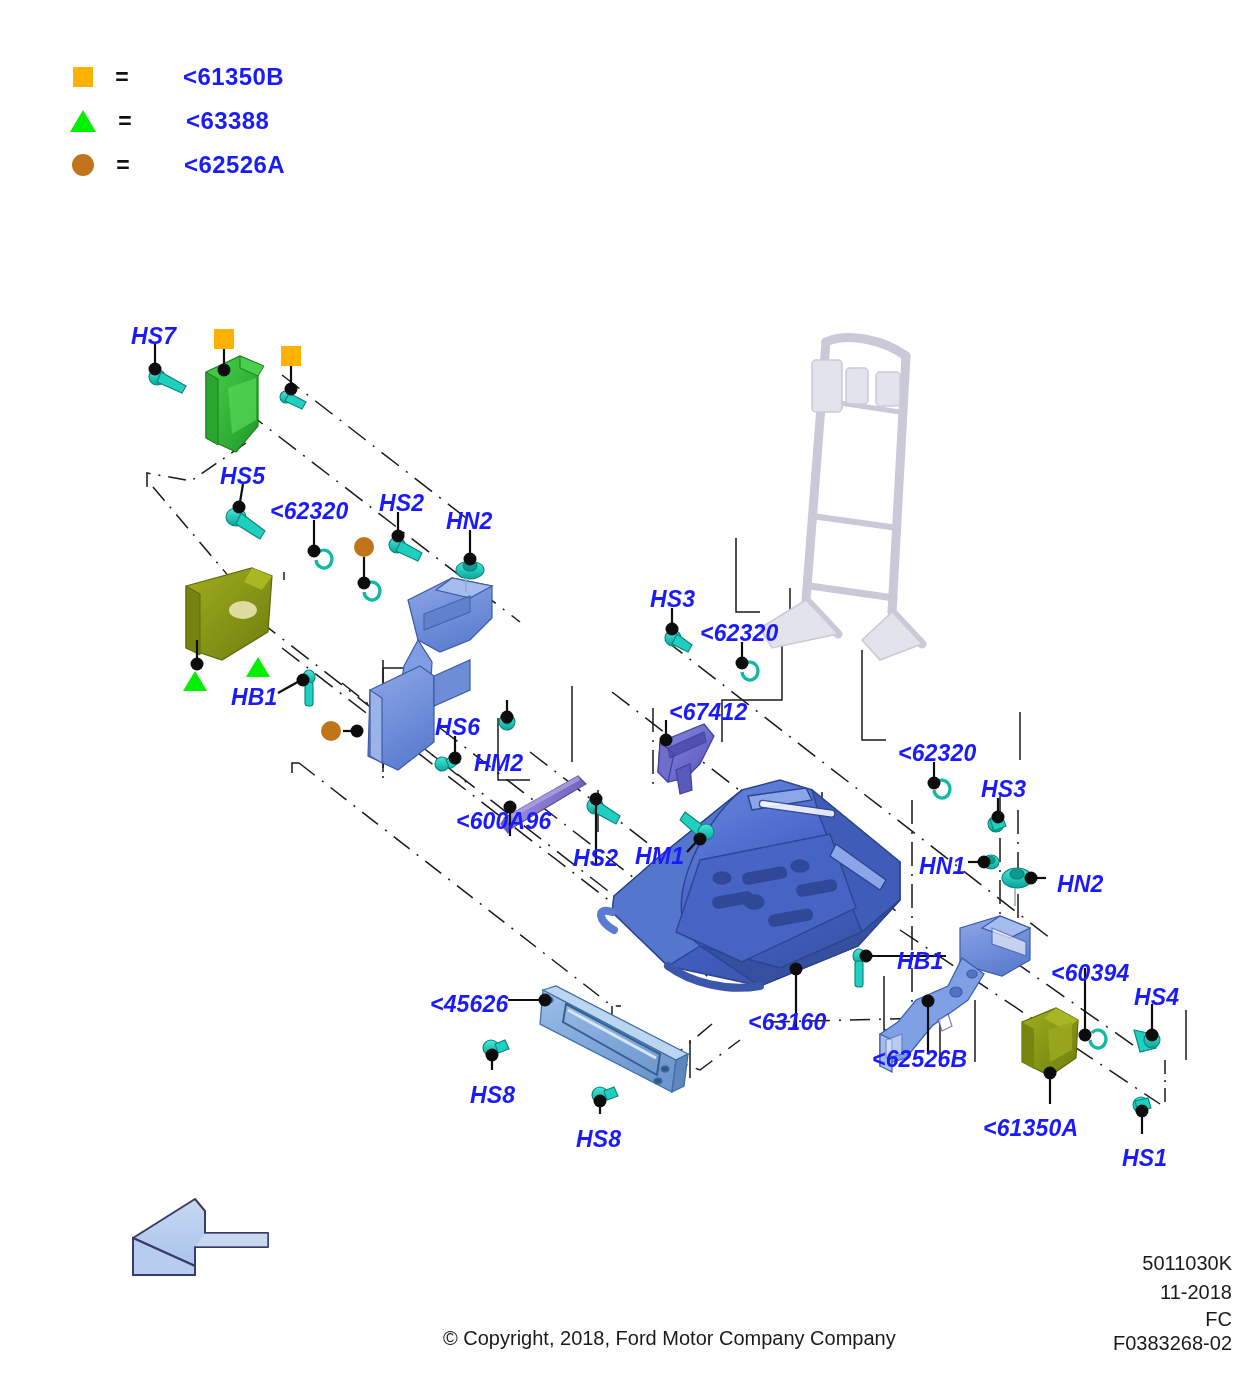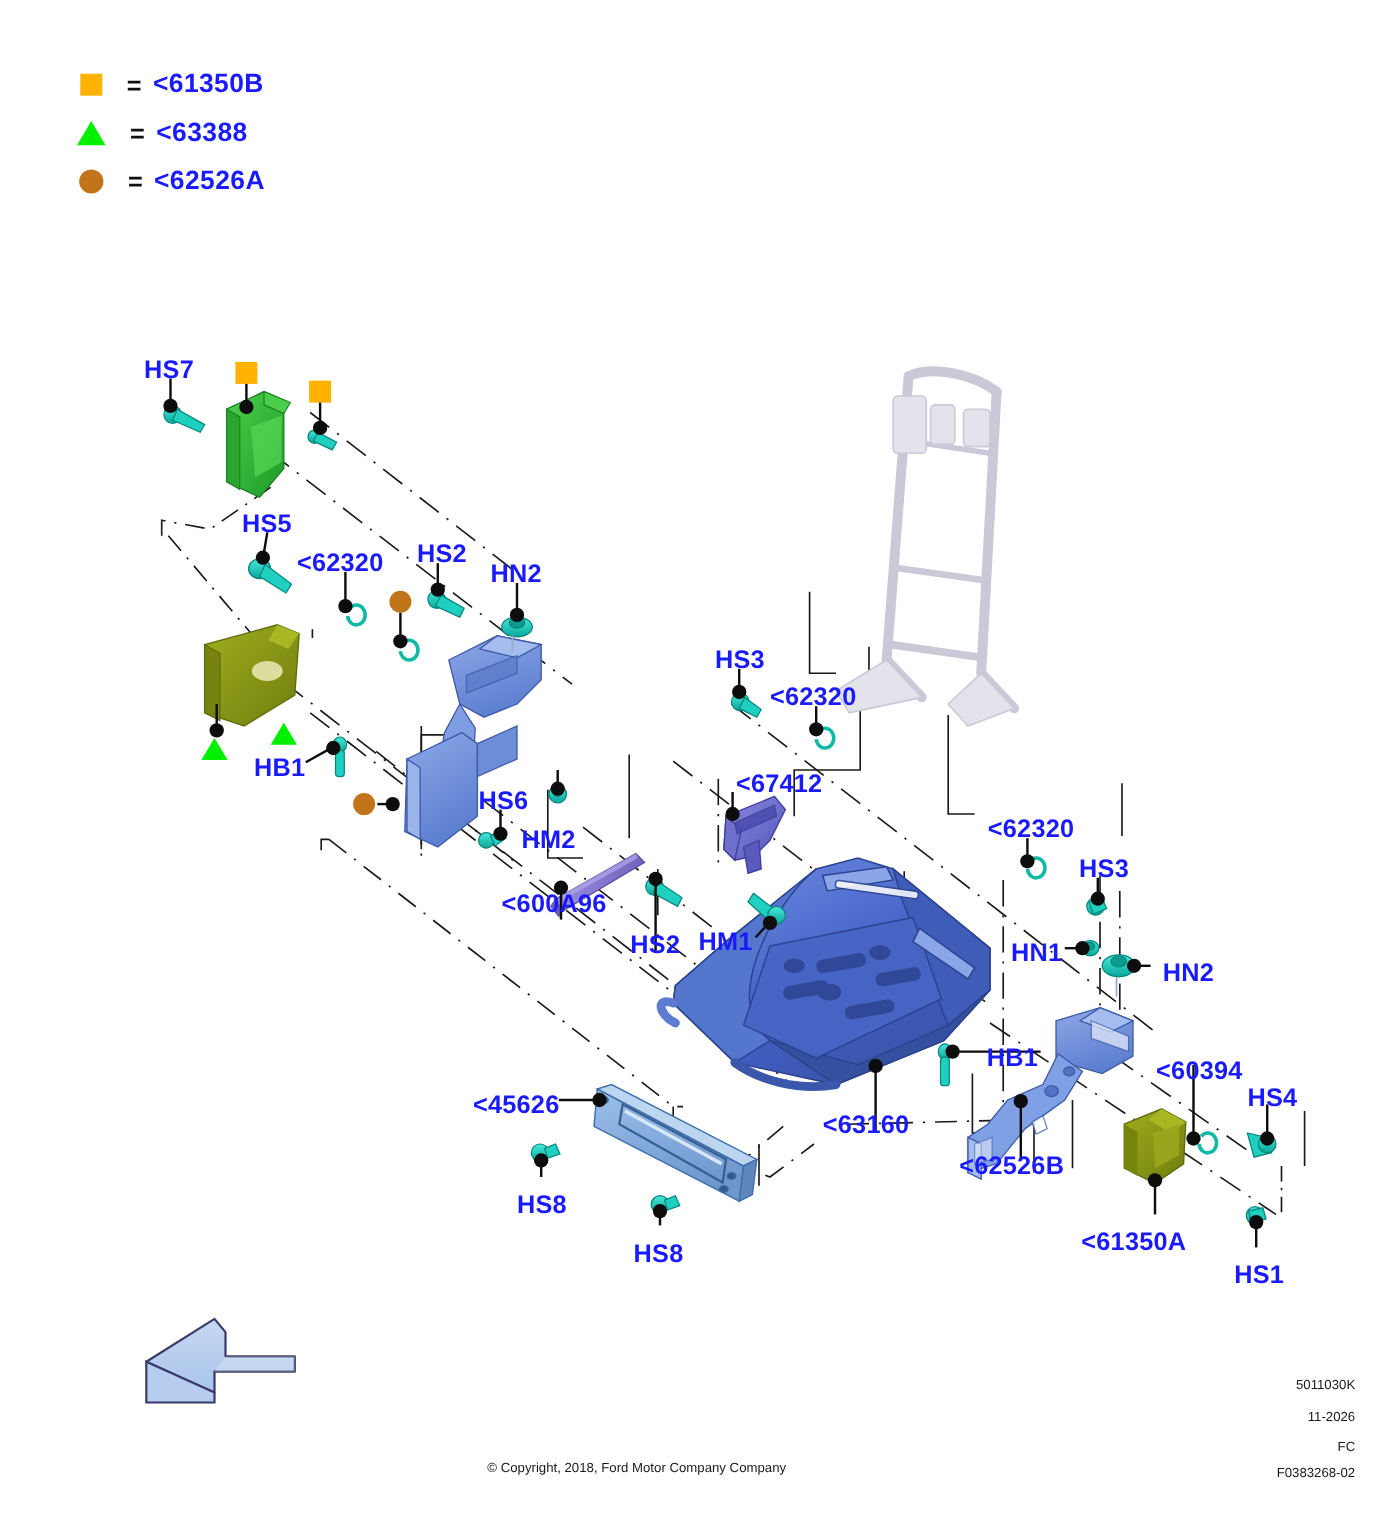--- a/index.html
+++ b/index.html
@@ -8,27 +8,27 @@
   svg#art{position:absolute;left:0;top:0;width:1260px;height:1380px;}
 
   
   .legend{position:absolute;left:70px;top:55px;}
   .legend-row{display:flex;align-items:center;height:44px;}
   .lg-sym{width:26px;height:26px;margin-right:12px;display:block;}
   .sq{background:#ffb300;width:20px;height:20px;margin-left:3px;}
   .tri{width:0;height:0;border-left:13px solid transparent;border-right:13px solid transparent;border-bottom:22px solid #00f000;}
   .cir{width:22px;height:22px;border-radius:50%;background:#c1741a;margin-left:2px;}
   .lg-eq{font-size:23px;font-weight:bold;color:#111;width:34px;text-align:center;}
-  .lg-txt{font-size:24px;font-weight:bold;color:#1a1aff;letter-spacing:.4px;}
+  .lg-txt{font-size:24px;font-weight:bold;color:#1a1aff;letter-spacing:.4px;margin-left:44px;}
 
   
-  .lbl{position:absolute;font-size:23px;font-weight:bold;color:#1a1aff;white-space:nowrap;letter-spacing:.2px;line-height:1;}
+  .lbl{position:absolute;font-size:23px;font-weight:bold;color:#1a1aff;white-space:nowrap;letter-spacing:.2px;line-height:1;font-style:italic;}
 
   
-  .foot{position:absolute;font-size:12px;color:#1a1a1a;white-space:nowrap;}
+  .foot{position:absolute;font-size:20px;color:#1a1a1a;white-space:nowrap;}
   .foot-copy{left:443px;top:1327px;}
   .foot-r{right:28px;text-align:right;}
 </style>
 </head>
 <body>
 
 <div id="stage">
 
   <div class="legend">
     <div class="legend-row">
@@ -475,17 +475,17 @@
   <span class="lbl" style="left:430px;top:993px">&lt;45626</span>
   <span class="lbl" style="left:748px;top:1011px">&lt;63160</span>
   <span class="lbl" style="left:470px;top:1084px">HS8</span>
   <span class="lbl" style="left:872px;top:1048px">&lt;62526B</span>
   <span class="lbl" style="left:983px;top:1117px">&lt;61350A</span>
   <span class="lbl" style="left:576px;top:1128px">HS8</span>
   <span class="lbl" style="left:1122px;top:1147px">HS1</span>
 
   <span class="foot foot-copy">© Copyright, 2018, Ford Motor Company Company</span>
   <span class="foot foot-r" style="top:1252px">5011030K</span>
-  <span class="foot foot-r" style="top:1281px">11-2026</span>
+  <span class="foot foot-r" style="top:1281px">11-2018</span>
   <span class="foot foot-r" style="top:1308px">FC</span>
   <span class="foot foot-r" style="top:1332px">F0383268-02</span>
 
 </div>
 
 </body></html>

